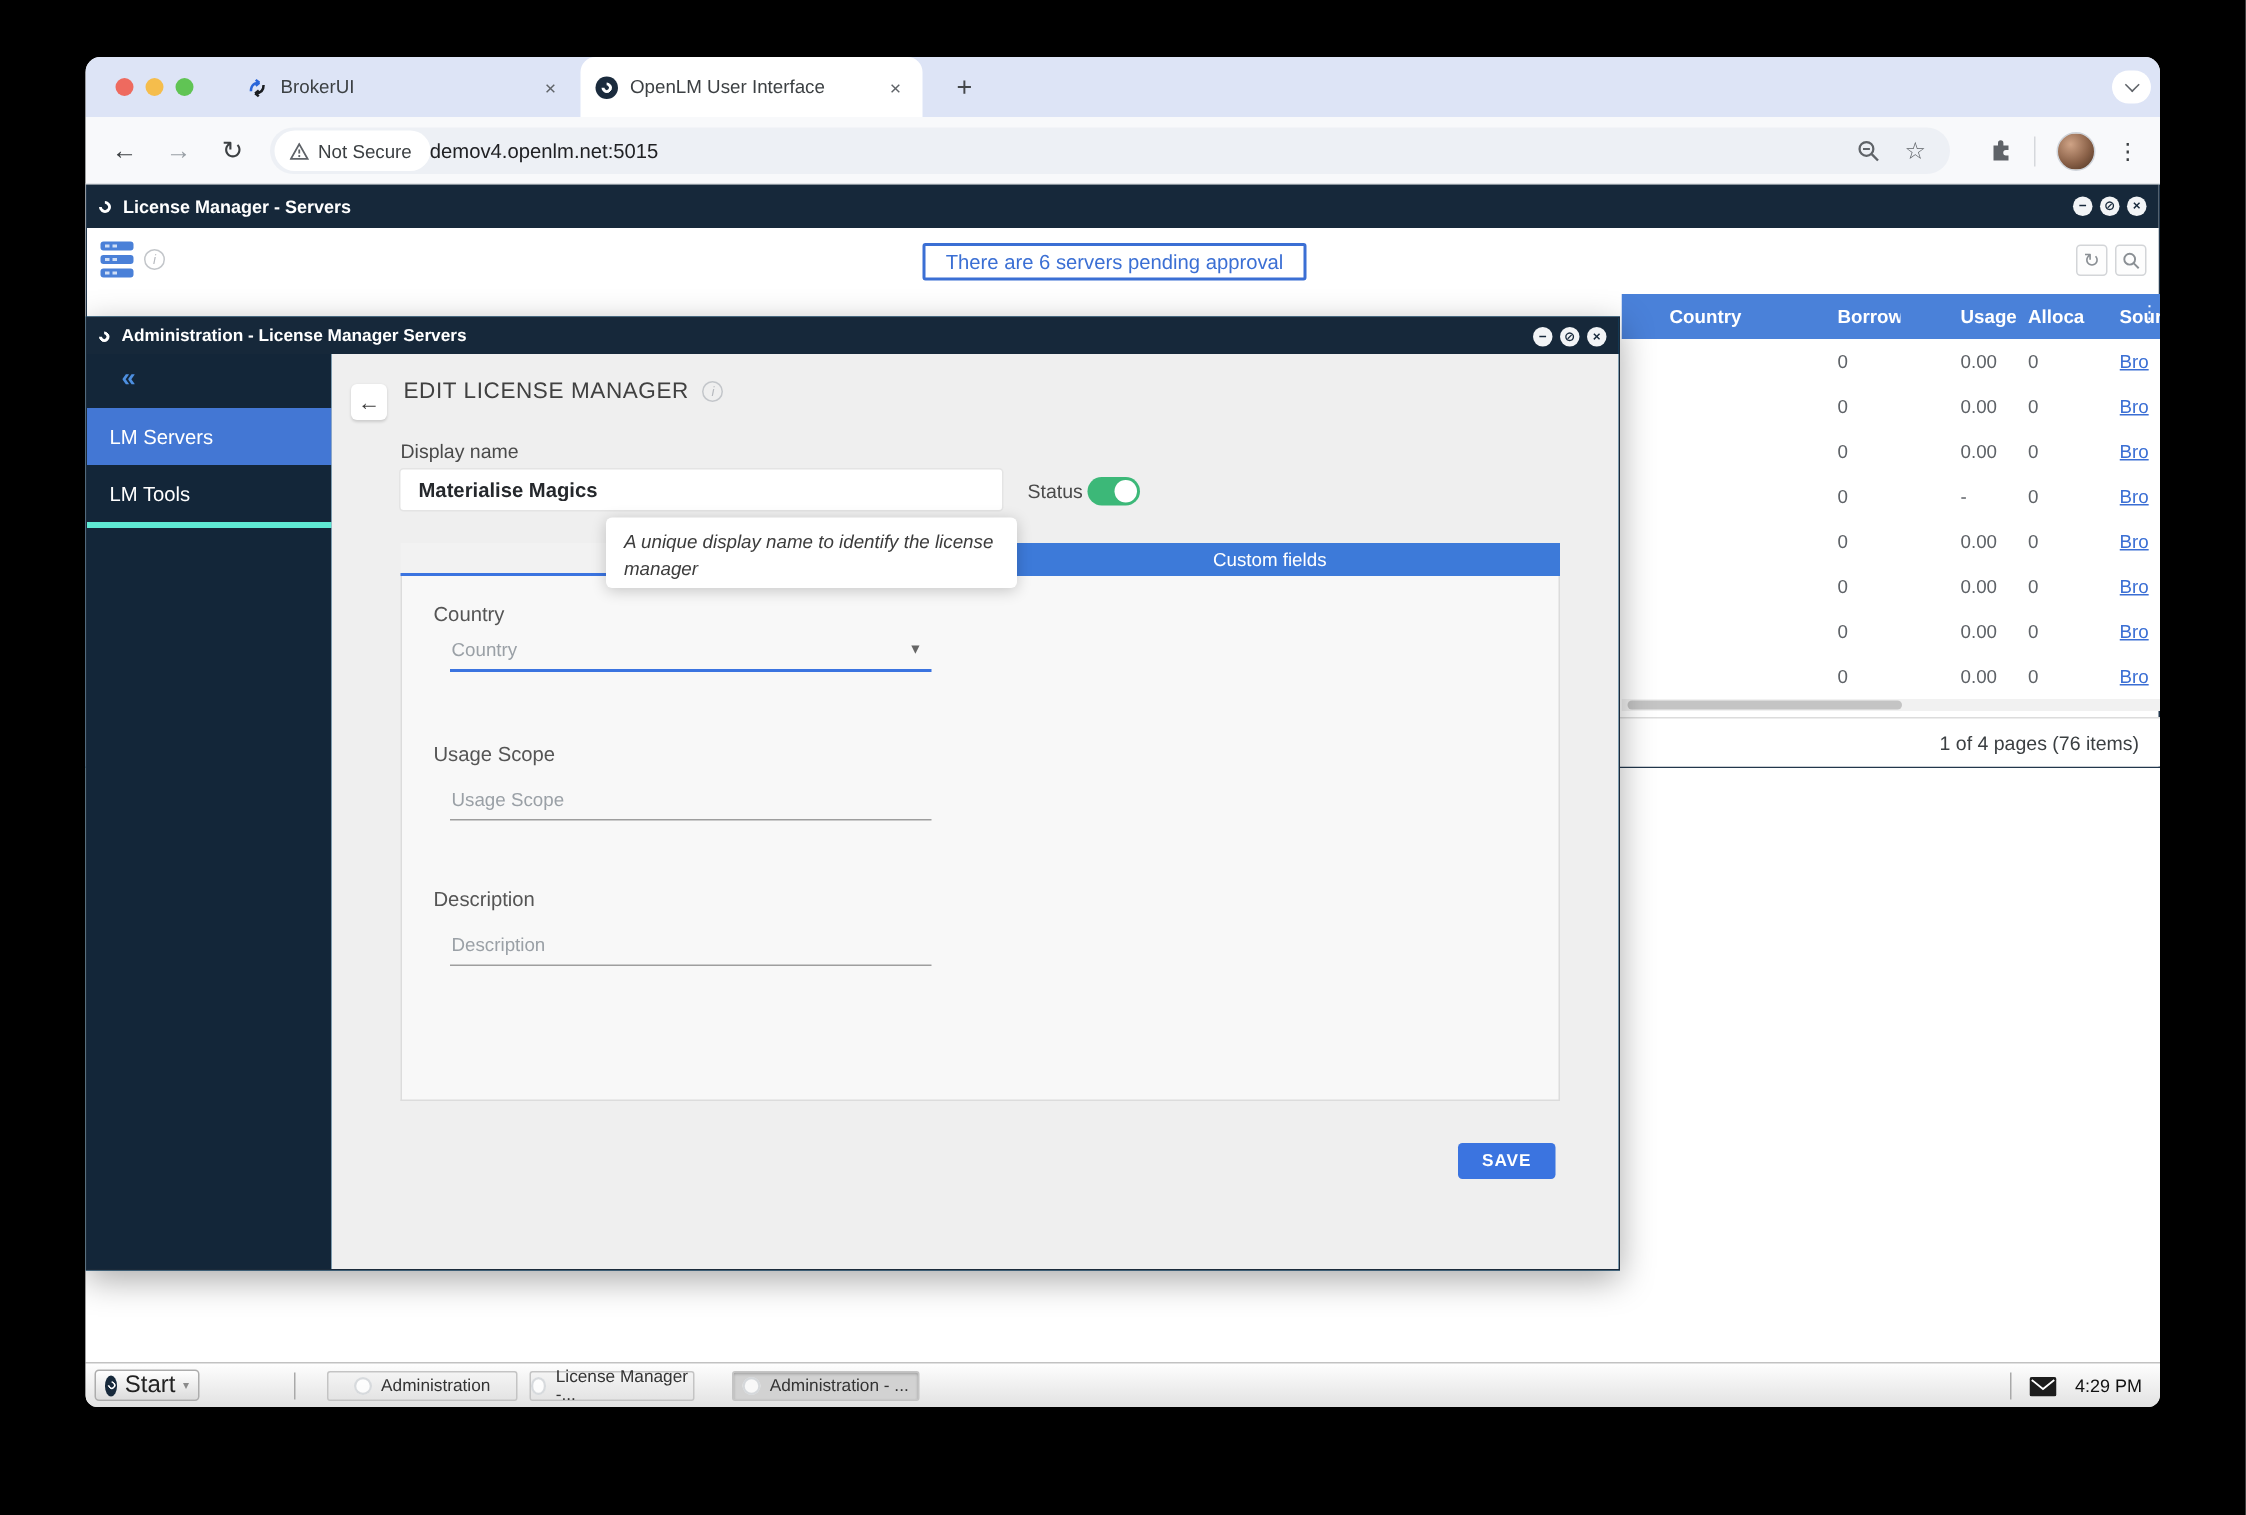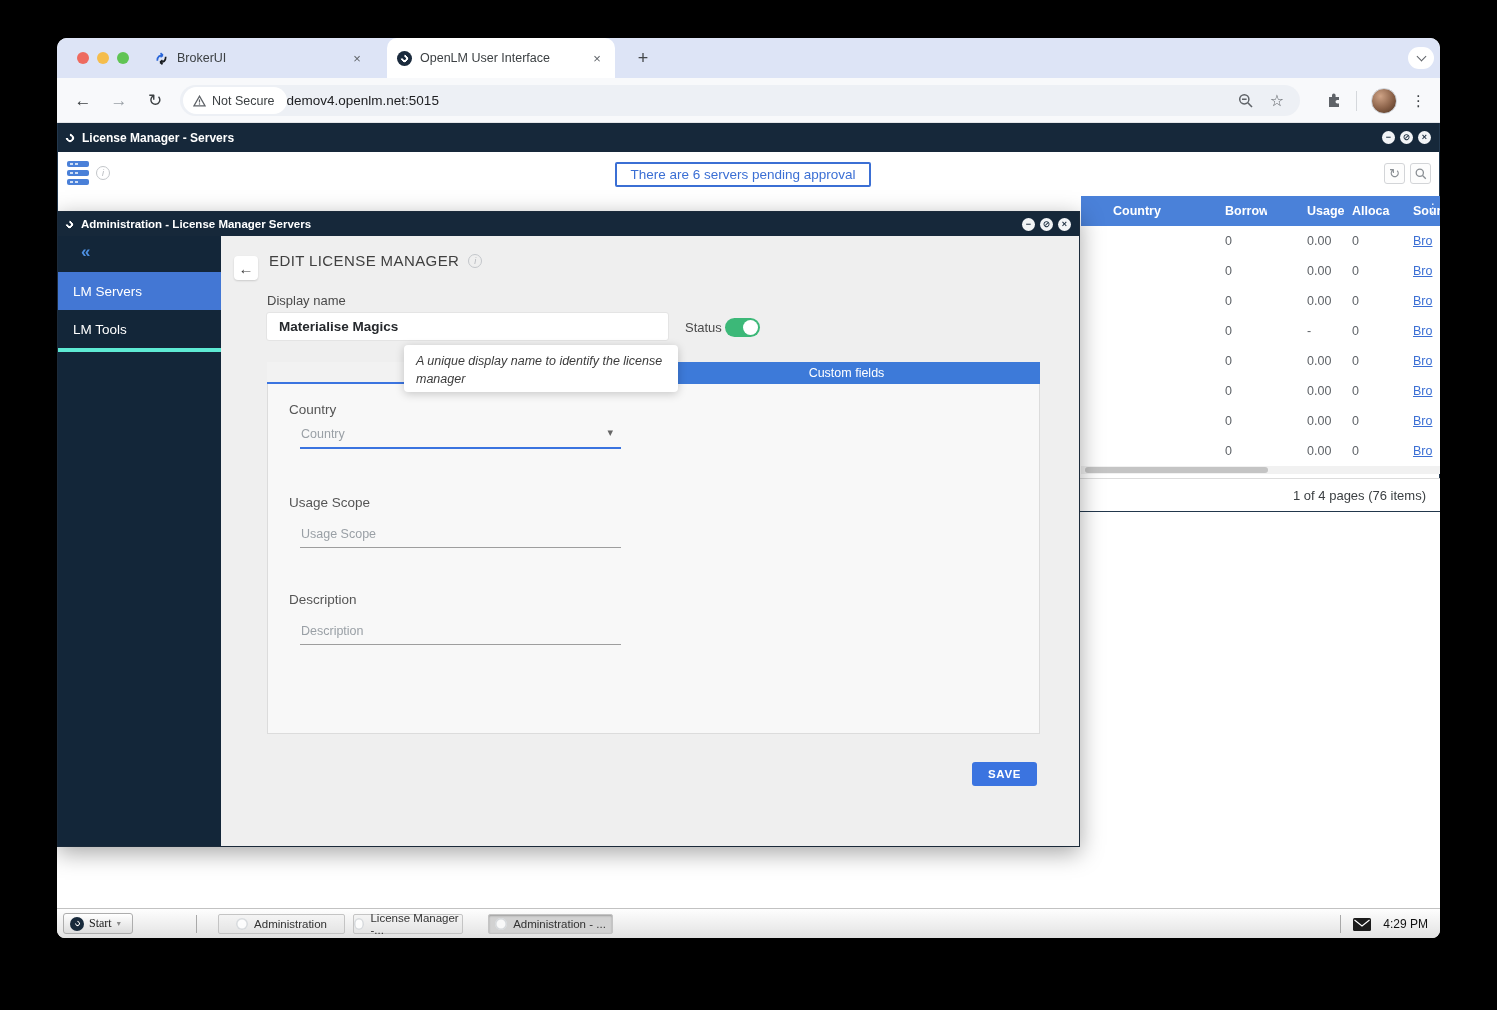--- a/index.html
+++ b/index.html
@@ -105,39 +105,39 @@
   .u-gray { border-bottom:1px solid #9e9e9e; }
   .dd-arrow { position:absolute; right:8px; top:2px; color:#666; font-size:11px; }
 
   .savebtn { position:absolute; left:751px; top:526px; width:65px; height:24px; background:#3b74e0; border:none; border-radius:3px; color:#fff; font-size:11.5px; font-weight:bold; letter-spacing:.6px; font-family:"Liberation Sans",sans-serif; }
 
   
   .taskbar { position:absolute; left:0; top:870px; width:100%; height:30px; background:linear-gradient(#fefefe,#e2e2e2); border-top:1px solid #c2c2c2; }
   .startbtn { position:absolute; left:6px; top:4px; width:70px; height:21px; border:1px solid #adadad; border-radius:3px; background:linear-gradient(#fff,#dcdcdc); display:flex; align-items:center; gap:5px; padding:0 6px; }
   .startbtn .logo { width:14px; height:14px; border-radius:50%; background:#17293b; display:flex; align-items:center; justify-content:center; }
   .startbtn .logo .swirl { width:5px; height:5px; border-width:1.6px; }
-  .start-txt { font-size:12px; color:#222;font-family:Liberation Serif, serif; }
+  .start-txt { font-size:16px; color:#222; }
   .start-car { font-size:8px; color:#8a8a8a; }
   .tsep { position:absolute; top:6px; width:1px; height:18px; background:#a9a9a9; }
   .taskitem { position:absolute; top:5px; height:20px; border:1px solid #c4c4c4; border-radius:2px; background:linear-gradient(#f4f4f4,#e4e4e4); display:flex; align-items:center; justify-content:center; gap:6px; font-size:11.5px; color:#333; }
   .taskitem.pressed { background:#d2d2d2; box-shadow:inset 0 1px 2px rgba(0,0,0,.25); }
   .ghost { width:12px; height:12px; border-radius:50%; background:rgba(255,255,255,.85); box-shadow:inset 0 0 0 1.5px rgba(190,195,200,.6); }
   .tb-time { position:absolute; top:0; height:30px; display:flex; align-items:center; gap:12px; font-size:12px; color:#111; }
 </style>
 </head>
 <body>
 
 <div class="browser">
 
   <div class="tabstrip">
     <span class="light abs" style="left:20px;background:#ee6a5f"></span>
     <span class="light abs" style="left:40px;background:#f5bd4c"></span>
     <span class="light abs" style="left:60px;background:#60c454"></span>
 
-    <div class="tab" style="left:86px;width:232px">
+    <div class="tab" style="left:96px;width:232px">
       <span class="fav-broker">
         <svg width="15" height="15" viewBox="0 0 16 16">
             <path d="M3.5 10.5 C3.5 5.5 6.5 4.5 9.5 4.5" fill="none" stroke="#2a66d9" stroke-width="1.8"></path>
             <path d="M9.5 4.5 l-2.6 -2.1 M9.5 4.5 l-2.6 2.1" fill="none" stroke="#2a66d9" stroke-width="1.8"></path>
             <path d="M12.5 6 C12.5 11 9.5 12 6.5 12" fill="none" stroke="#1a1d21" stroke-width="1.8"></path>
             <path d="M6.5 12 l2.6 -2.1 M6.5 12 l2.6 2.1" fill="none" stroke="#1a1d21" stroke-width="1.8"></path>
           </svg>
       </span>
       <span>BrokerUI</span>
       <span class="close">×</span>

